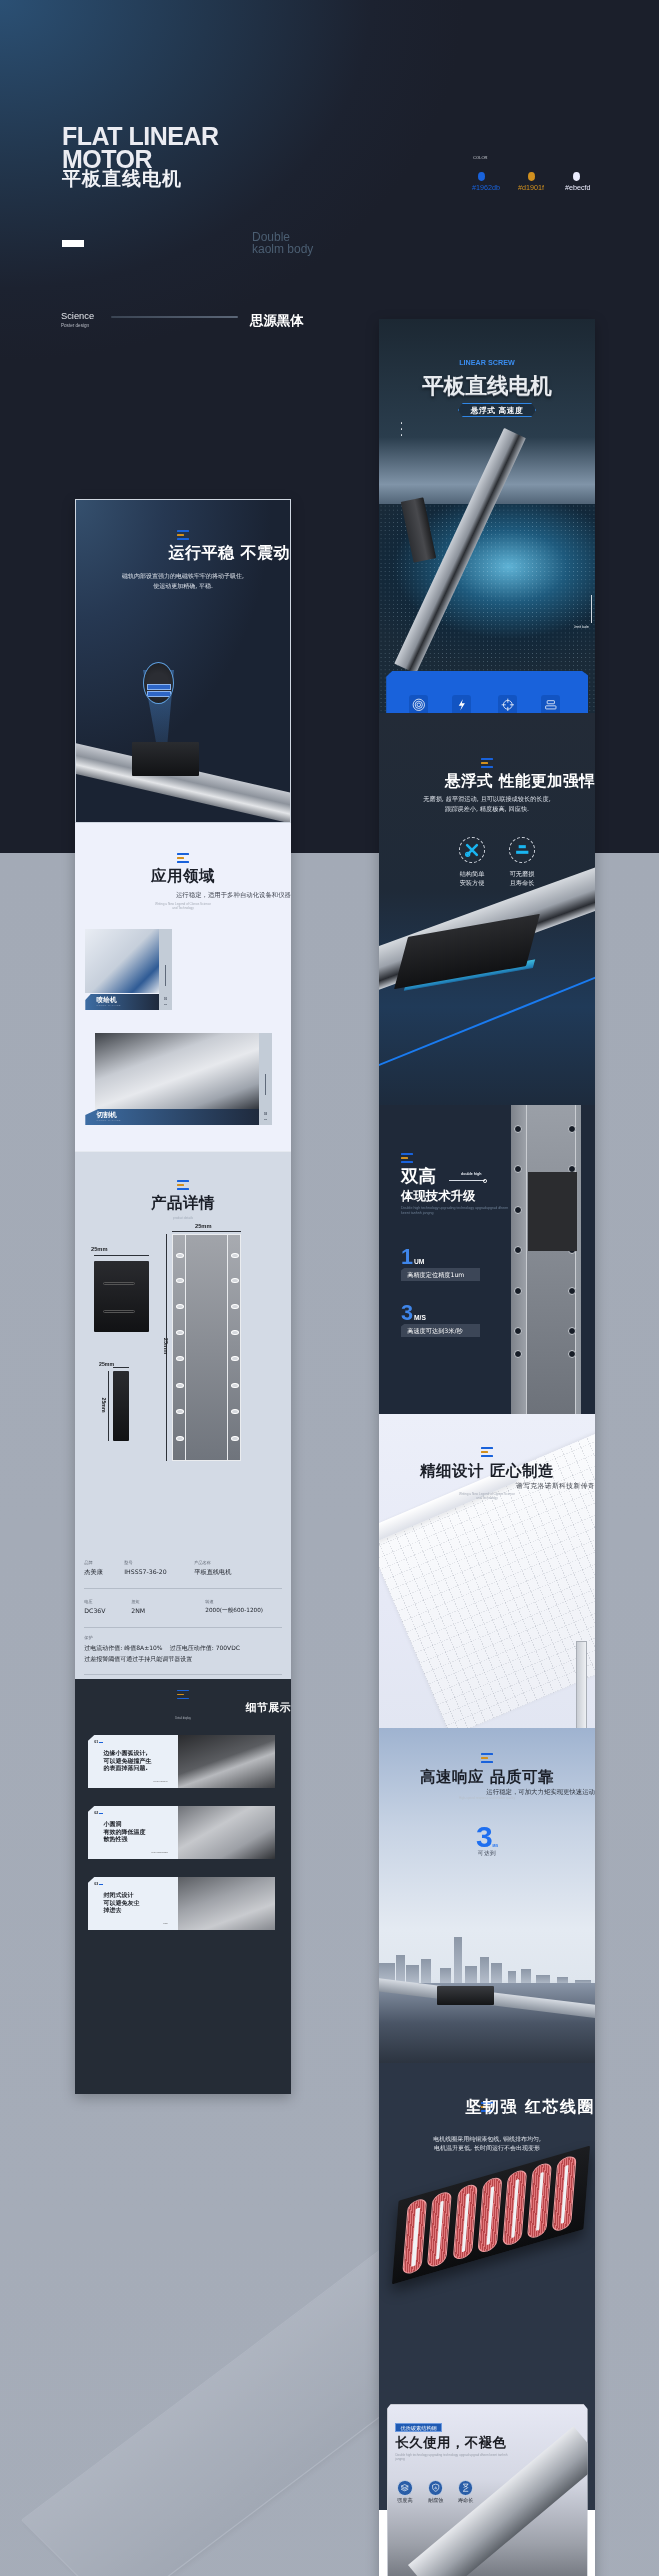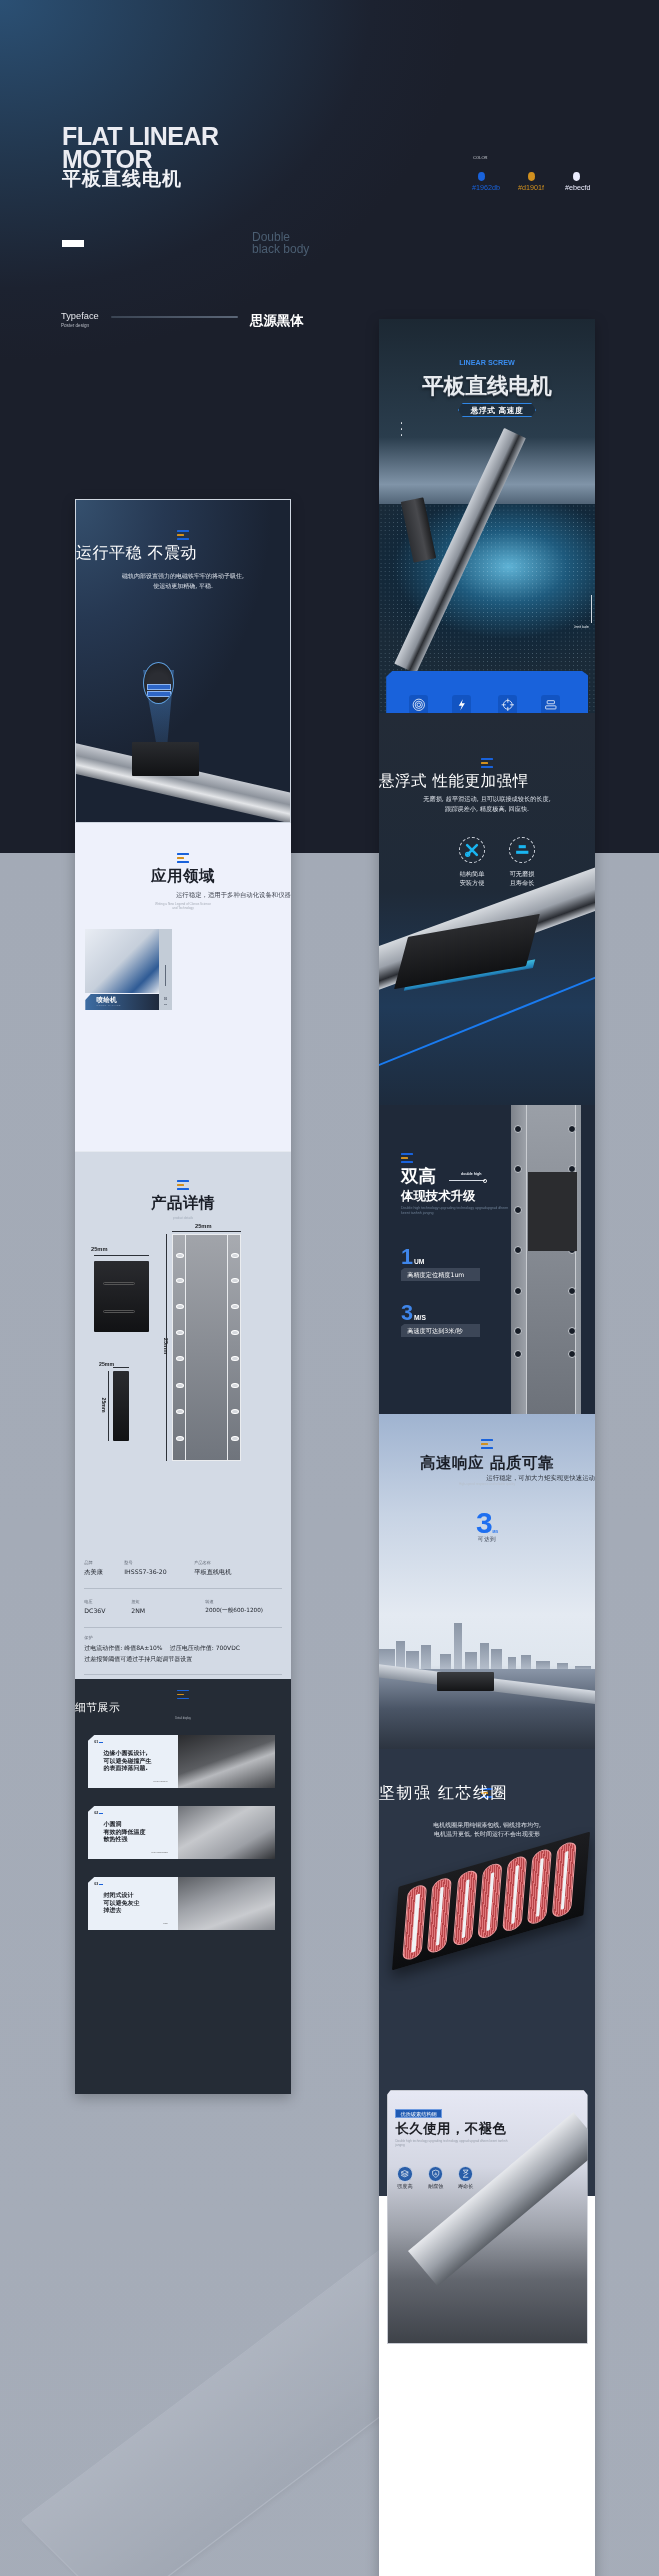--- a/index.html
+++ b/index.html
@@ -28,21 +28,21 @@
   .col-left{left:75px;top:499px;height:1595px;box-shadow:0 4.1px 12.4px rgba(0,0,0,.25)}
   .col-right{left:379px;top:319px;height:2294px;box-shadow:0 4.1px 12.4px rgba(0,0,0,.25);background:#fff}
   .sec{position:relative;width:216px;overflow:hidden}
 
   .emblem{position:relative;width:12.4px;height:9.8px;margin:0 auto}
   .emblem i{position:absolute;left:0;height:1.5px;border-radius:0.5px}
   .emblem i:nth-child(1){top:0;width:12.4px;background:#1962db}
   .emblem i:nth-child(2){top:4.1px;width:7.2px;background:#d1901f}
   .emblem i:nth-child(3){top:8.2px;width:12.4px;background:#1962db}
 
-  .h-white{font-weight:400;color:#fff;text-align:left;letter-spacing:0.5px}
+  .h-white{font-weight:700;color:#fff;text-align:right;letter-spacing:0.5px}
   .h-dark{font-weight:700;color:#1b1f28;text-align:center;letter-spacing:0.5px}
   .sub-w{color:#dfe4ec;text-align:center;font-size:6.2px;line-height:9.8px}
   .sub-d{color:#3a3f4a;text-align:right;font-size:6.7px;line-height:10.3px}
   .tiny-en{text-align:center;font-size:3.1px;line-height:3.6px;color:#a7adb8;font-family:"Liberation Sans",sans-serif}
 
   
   .l1{height:324px;background:radial-gradient(ellipse 196px 268px at 0 0,#35506e 0%,#263852 45%,#1a2333 100%);border:0.5px solid #cfd6e0}
   .l1 .emblem{top:30px}
   .l1 h2{position:absolute;top:43px;width:100%;font-size:16px}
   .l1 .sub-w{position:absolute;top:71px;width:100%;font-size:6px}
@@ -201,23 +201,23 @@
 </div>
 
 <div class="title-en">
   <div>FLAT LINEAR</div>
   <div>MOTOR</div>
 </div>
 <div class="title-cn">平板直线电机</div>
 <div class="white-bar"></div>
 <div class="siyuan">
   <div>Double</div>
-  <div>black body</div>
+  <div>kaolm body</div>
 </div>
-<div class="typeface">Typeface</div>
+<div class="typeface">Science</div>
 <div class="poster">Poster design</div>
 <div class="tf-line"></div>
 <div class="tf-cn">思源黑体</div>
 
 <div class="color-label">COLOR</div>
 <div class="swatch" style="left:478px;background:#1962db"></div>
 <div class="swatch" style="left:528px;background:#d1901f"></div>
 <div class="swatch" style="left:573px;background:#ebecfd"></div>
 <div class="swatch-hex" style="left:472px;color:#1962db">#1962db</div>
 <div class="swatch-hex" style="left:518px;color:#d1901f">#d1901f</div>
@@ -265,20 +265,32 @@
         <small>SCREW MACHINE</small>
       </div>
       <div class="app-tab" style="left:74px;height:81px">
         <em></em>
         <span style="top:69px">01</span>
         <span style="top:75px;font-size:1.5px">016</span>
       </div>
     </div>
 
 
+    <div class="app-card" style="left:10.3px;top:210px;width:186px;height:92px">
+      <div class="app-img" style="left:9.3px;width:165px;height:77px;background:linear-gradient(160deg,#3c4046 0%,#c8ccd3 35%,#e7e9ed 55%,#9ea4ad 80%,#2b2f36 100%)"></div>
+      <div class="app-label" style="left:0;width:174px">
+        <b>切割机</b>
+        <small>SCREW MACHINE</small>
+      </div>
+      <div class="app-tab" style="left:174px;height:92px">
+        <em style="top:41px"></em>
+        <span style="top:80px">03</span>
+        <span style="top:86px;font-size:1.5px">016</span>
+      </div>
+    </div>
   </section>
 
   <section class="sec l3">
     <div class="emblem">
         <i></i>
         <i></i>
         <i></i>
       </div>
     <h2 class="h-dark">产品详情</h2>
     <div class="tiny-en">product details</div>
@@ -541,20 +553,38 @@
     <div class="bignum" style="top:139px;font-size:21.6px"><span style="font-size:21.6px;color:#3f86eb;margin:0">1</span><span>UM</span></div>
     <div class="stat-pill" style="top:163px">
         <b>高精度定位精度1um</b>
       </div>
     <div class="bignum" style="top:195px;font-size:21.6px"><span style="font-size:21.6px;color:#3f86eb;margin:0">3</span><span>M/S</span></div>
     <div class="stat-pill" style="top:219px">
         <b>高速度可达到3米/秒</b>
       </div>
   </section>
 
+  <section class="sec r4">
+    <div class="paper">
+        <div class="paper-grid"></div>
+      </div>
+    <div class="roll"></div>
+    <div class="ruler"></div>
+    <div class="emblem">
+        <i></i>
+        <i></i>
+        <i></i>
+      </div>
+    <h2 class="h-dark">精细设计  匠心制造</h2>
+    <div class="sub-d">谱写克洛诺斯科技新传奇</div>
+    <div class="tiny-en">
+      <div>Writing a New Legend of Clonos Science</div>
+      <div>and Technology</div>
+    </div>
+  </section>
 
   <section class="sec r5">
     <div class="emblem">
         <i></i>
         <i></i>
         <i></i>
       </div>
     <h2 class="h-dark">高速响应  品质可靠</h2>
     <div class="sub-d">运行稳定，可加大力矩实现更快速运动</div>
     <div class="tiny-en">High-speed response and reliable quality</div>

